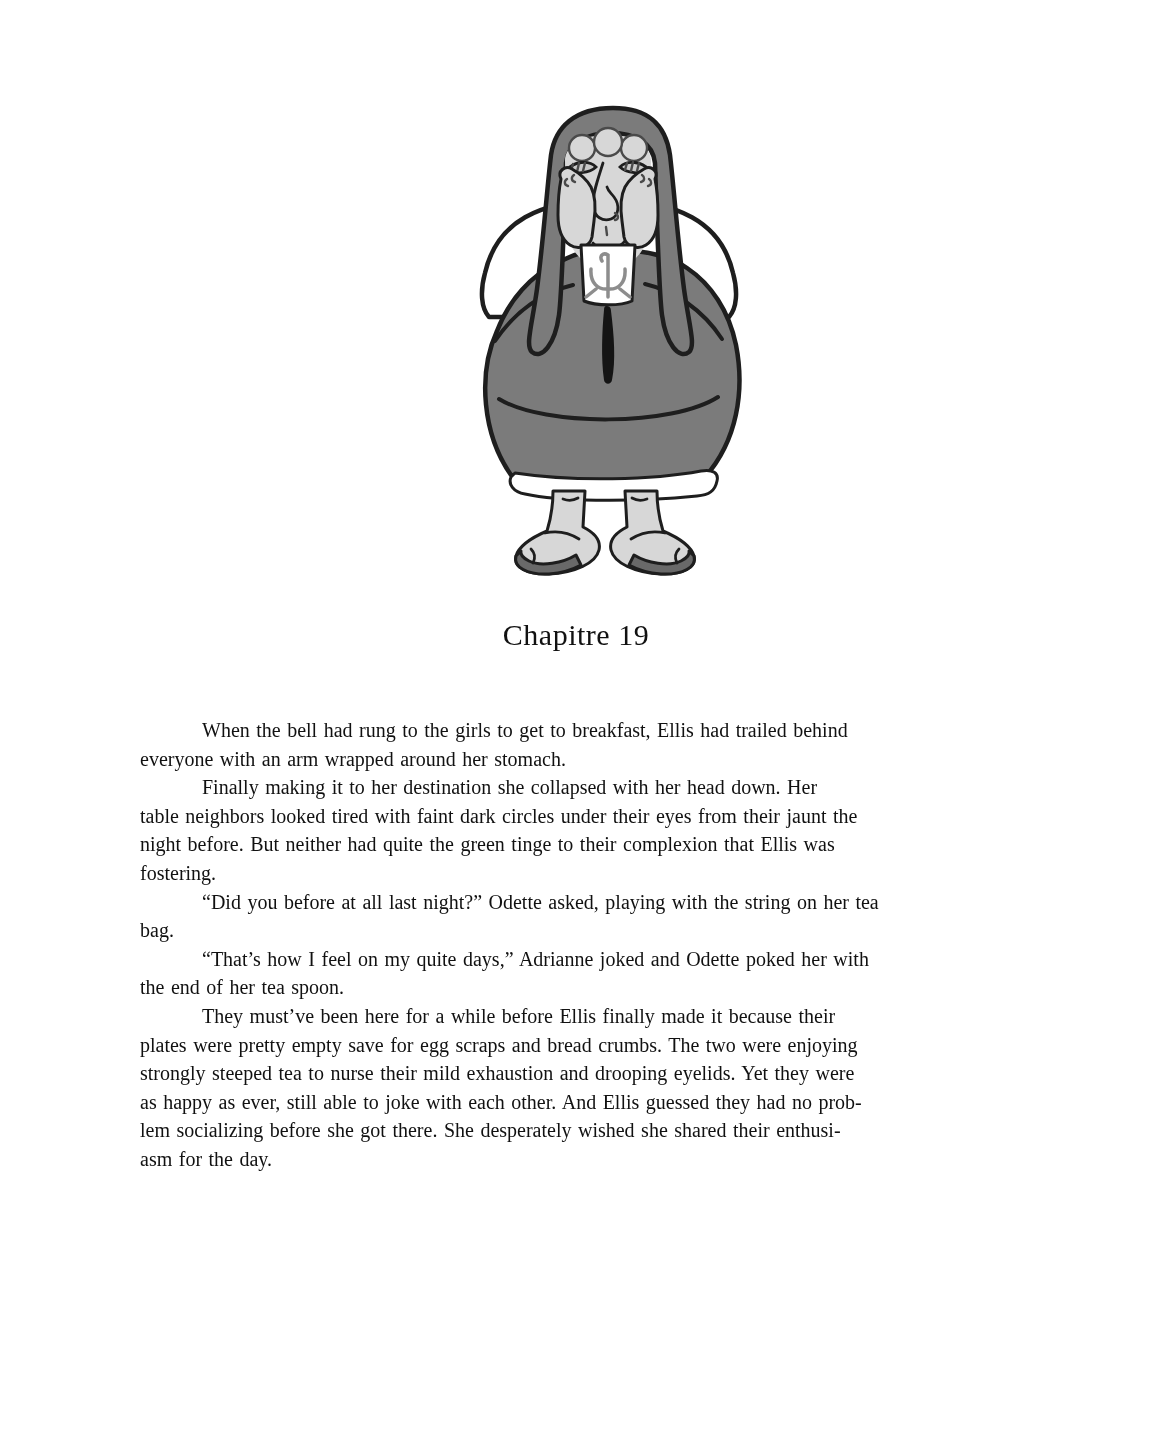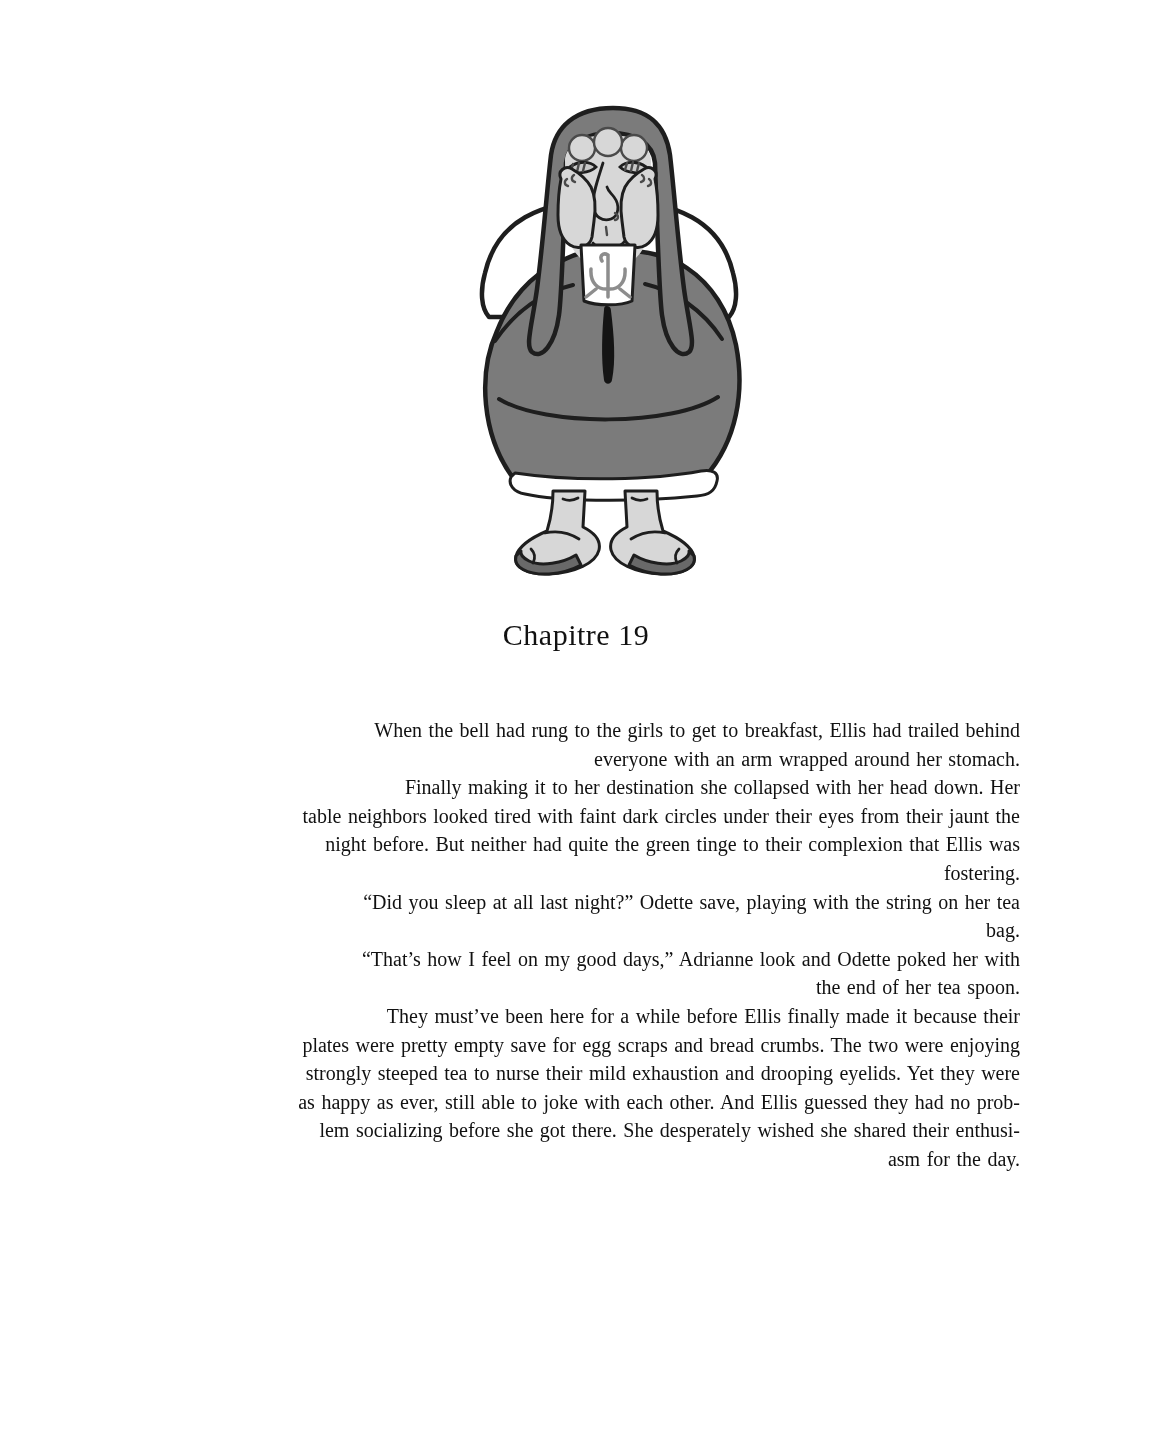--- a/index.html
+++ b/index.html
@@ -36,21 +36,20 @@
   }
 
   .body-text {
     position: absolute;
     left: 140px;
     top: 716px;
     width: 880px;
     font-size: 20px;
     line-height: 28.6px;
     word-spacing: 1.5px;
-    text-align: right;
   }
   .body-text p {
     margin: 0;
     white-space: pre;
     text-indent: 62px;
   }
 
   
   .habit      { fill: var(--c-habit); }
   .skin       { fill: var(--c-skin); }
@@ -134,23 +133,23 @@
 
   <h1 class="chapter-heading">Chapitre 19</h1>
 
   <div class="body-text">
     <p>When the bell had rung to the girls to get to breakfast, Ellis had trailed behind
 everyone with an arm wrapped around her stomach.</p>
     <p>Finally making it to her destination she collapsed with her head down. Her
 table neighbors looked tired with faint dark circles under their eyes from their jaunt the
 night before. But neither had quite the green tinge to their complexion that Ellis was
 fostering.</p>
-    <p>“Did you sleep at all last night?” Odette save, playing with the string on her tea
+    <p>“Did you before at all last night?” Odette asked, playing with the string on her tea
 bag.</p>
-    <p>“That’s how I feel on my good days,” Adrianne look and Odette poked her with
+    <p>“That’s how I feel on my quite days,” Adrianne joked and Odette poked her with
 the end of her tea spoon.</p>
     <p>They must’ve been here for a while before Ellis finally made it because their
 plates were pretty empty save for egg scraps and bread crumbs. The two were enjoying
 strongly steeped tea to nurse their mild exhaustion and drooping eyelids. Yet they were
 as happy as ever, still able to joke with each other. And Ellis guessed they had no prob-
 lem socializing before she got there. She desperately wished she shared their enthusi-
 asm for the day.</p>
   </div>
 
 </div>

